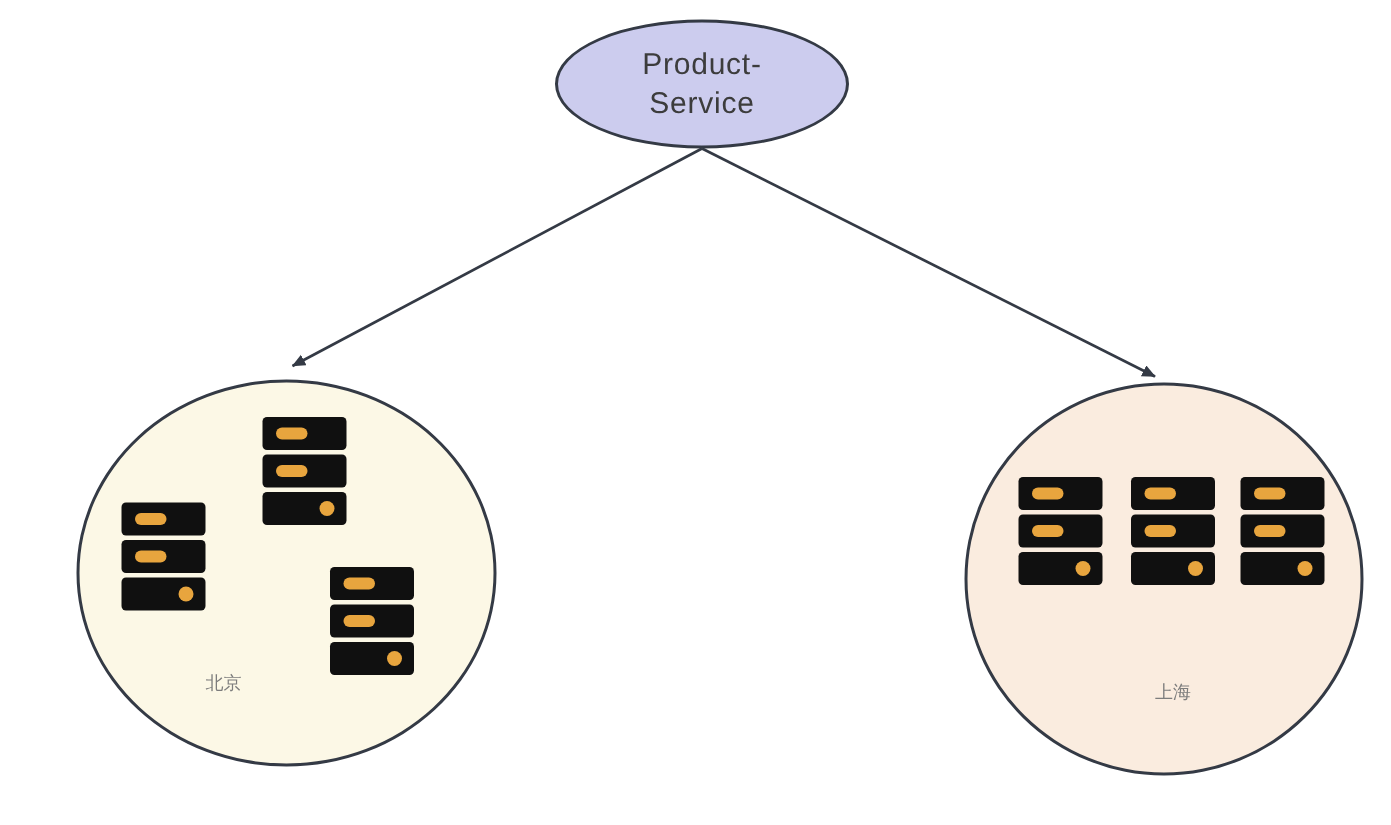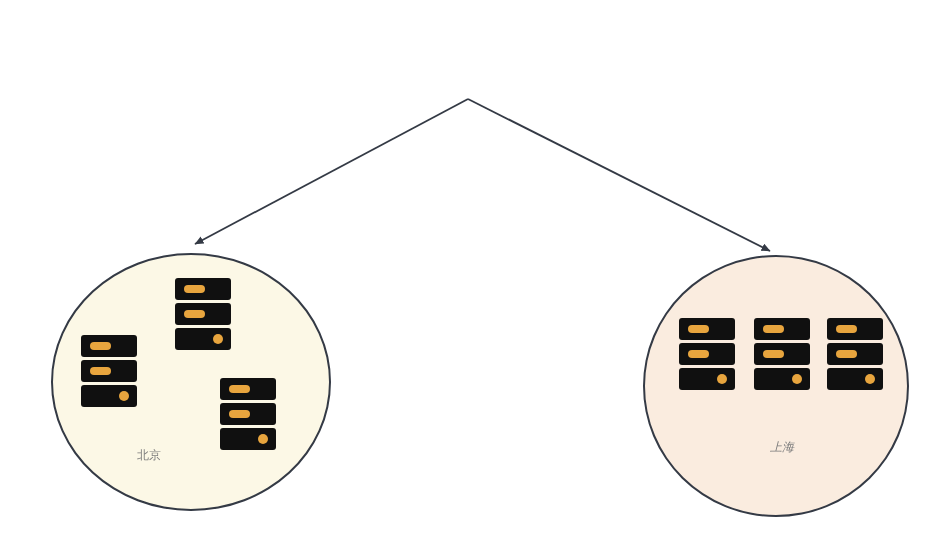--- a/index.html
+++ b/index.html
@@ -25,21 +25,21 @@
   }
   .region-beijing{left:51px;top:253px;width:280px;height:258px;background:var(--beijing-fill);}
   .region-shanghai{left:643px;top:255px;width:266px;height:262px;background:var(--shanghai-fill);}
 
   .region-label{
     position:absolute;width:60px;text-align:center;font-size:12px;
     color:var(--label-gray);
     font-family:"Liberation Sans","DejaVu Sans",sans-serif;
   }
   .region-beijing .region-label{left:66px;top:192px;}
-  .region-shanghai .region-label{left:107px;top:182px;font-style:italic;}
+  .region-shanghai .region-label{left:107px;top:196px;}
 
   .server{position:absolute;display:flex;flex-direction:column;gap:3px;}
   .srow{width:56px;height:22px;background:var(--server-body);border-radius:3px;
         display:flex;align-items:center;}
   .pill{width:21px;height:8px;border-radius:4px;background:var(--accent);margin-left:9px;}
   .dot{width:10px;height:10px;border-radius:50%;background:var(--accent);
        margin-left:auto;margin-right:8px;}
 
   .region-beijing .server:nth-of-type(1){left:122px;top:23px;}
   .region-beijing .server:nth-of-type(2){left:28px;top:80px;}
@@ -57,20 +57,23 @@
   <svg class="arrow-layer" width="927" height="550" viewBox="0 0 927 550">
     <defs>
       <marker id="arrowhead" markerWidth="11" markerHeight="9" refX="8.5" refY="4" orient="auto" markerUnits="userSpaceOnUse">
         <path d="M0,0 L9,4 L0,8 z" class="arrowhead-fill" fill="#343a45"></path>
       </marker>
     </defs>
     <line x1="468" y1="99" x2="195" y2="244" stroke-width="1.8" marker-end="url(#arrowhead)" stroke="#343a45"></line>
     <line x1="468" y1="99" x2="770" y2="251" stroke-width="1.8" marker-end="url(#arrowhead)" stroke="#343a45"></line>
   </svg>
 
+  <div class="root-node">
+    <span class="root-label">Product-Service</span>
+  </div>
 
   <div class="region region-beijing">
     <span class="region-label">北京</span>
   <div class="server">
         <div class="srow">
           <div class="pill"></div>
         </div>
         <div class="srow">
           <div class="pill"></div>
         </div>

